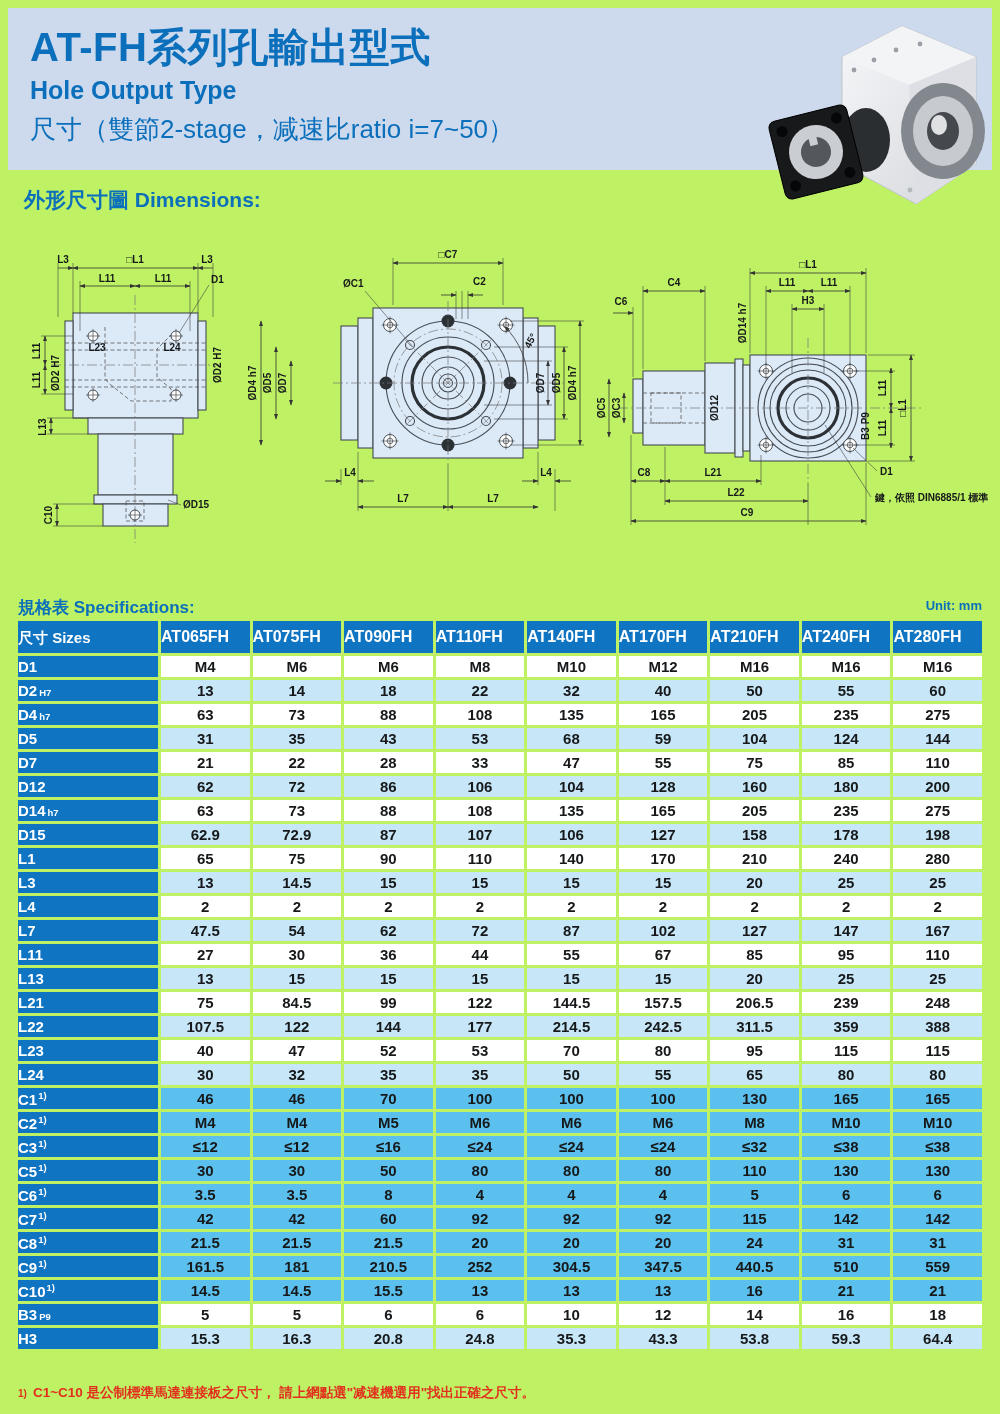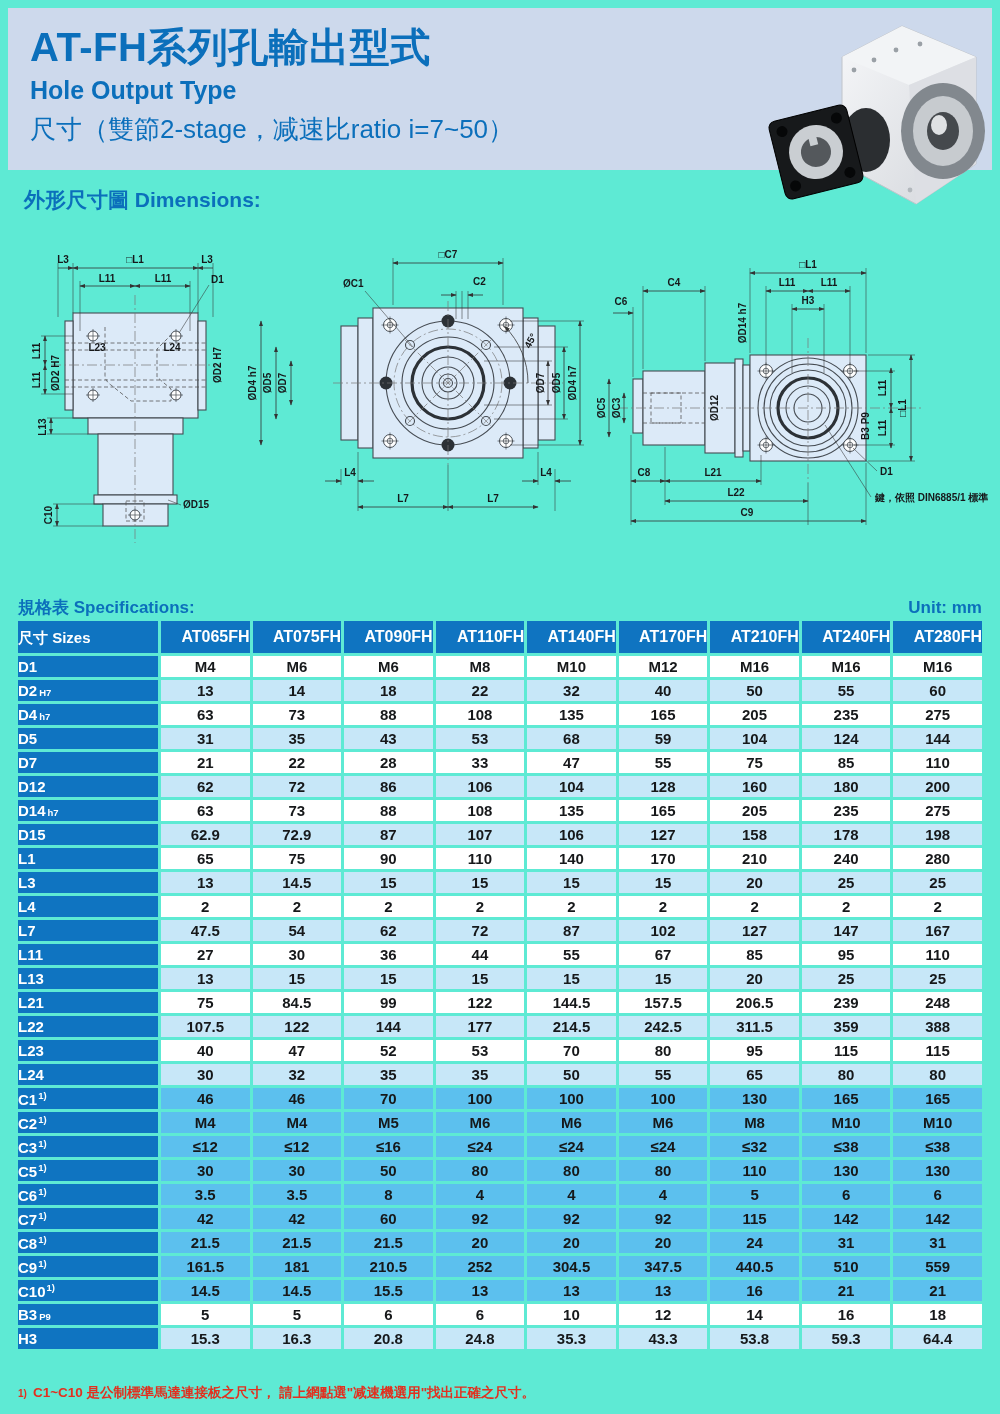--- a/index.html
+++ b/index.html
@@ -1,16 +1,16 @@
 <!DOCTYPE html>
 <html><head>
 <meta charset="utf-8">
 <style>
   html,body{margin:0;padding:0;background:#fff;}
-  .page{position:relative;width:1000px;height:1414px;background:#5eead4;overflow:hidden;
+  .page{position:relative;width:1000px;height:1414px;background:#bef264;overflow:hidden;
         font-family:"Liberation Sans",sans-serif;}
   
   .band{position:absolute;left:8px;top:8px;width:984px;height:162px;background:#cdd9ec;}
   .title{position:absolute;left:30px;top:20px;font-size:40px;font-weight:bold;color:#0b6fbb;letter-spacing:.5px;}
   .sub1{position:absolute;left:30px;top:76px;font-size:25px;font-weight:bold;color:#0b6fbb;}
   .sub2{position:absolute;left:30px;top:112px;font-size:26px;font-weight:normal;color:#0b6fbb;}
   .dims-label{position:absolute;left:24px;top:186px;font-size:21px;font-weight:bold;color:#0b6fbb;}
   .product{position:absolute;right:12px;top:12px;}
   
   .drawings{position:absolute;left:13px;top:243px;}
@@ -18,25 +18,25 @@
   .ln{stroke:#454b52;stroke-width:1.1;fill:none;}
   .thick{stroke:#2c3136;stroke-width:3.2;fill:none;}
   .hid{stroke:#555;stroke-width:.8;fill:none;stroke-dasharray:4 2.5;}
   .cl{stroke:#777;stroke-width:.7;fill:none;stroke-dasharray:10 3 2 3;}
   .dim{stroke:#333;stroke-width:.8;fill:none;}
   .ext{stroke:#333;stroke-width:.55;fill:none;}
   .drawings text{font-family:"Liberation Sans",sans-serif;font-size:10px;font-weight:bold;fill:#16181a;}
   .t9{font-size:9px;} .t8{font-size:8.5px;}
   
   .specs-label{position:absolute;left:18px;top:596px;font-size:17px;font-weight:bold;color:#0b6fbb;}
-  .unit-label{position:absolute;right:18px;top:598px;font-size:17px;font-weight:bold;color:#0b6fbb;text-align:center;}
+  .unit-label{position:absolute;right:18px;top:598px;font-size:13px;font-weight:bold;color:#0b6fbb;text-align:center;}
   table.specs{position:absolute;left:15px;top:618px;width:970px;border-collapse:separate;border-spacing:3px;table-layout:fixed;}
   table.specs th,table.specs td{padding:0;line-height:1;}
   .corner-h{background:#0f74c1;color:#fff;font-weight:bold;font-size:15px;text-align:left;padding-left:10px;width:140px;height:32px;}
-  .col-h{background:#0f74c1;color:#fff;font-weight:bold;font-size:16px;text-align:right;height:24px;}
+  .col-h{background:#0f74c1;color:#fff;font-weight:bold;font-size:16px;text-align:left;height:24px;}
   .row-h{background:#0f74c1;color:#fff;font-weight:bold;font-size:15px;text-align:left;padding-left:10px;height:21px;}
   table.specs td{text-align:center;font-size:15px;font-weight:bold;color:#16181a;}
   tr.band-w td{background:#ffffff;}
   tr.band-p td{background:#c7e7f8;}
   tr.band-c td{background:#5cc0ee;}
   .subs{font-size:9.5px;margin-left:2px;}
   .sups{font-size:9.5px;vertical-align:super;margin-left:1px;}
   .footnote{position:absolute;left:18px;top:1384px;color:#e2301f;font-size:13.5px;font-weight:bold;}
   .footnote .fsup{font-size:10px;margin-right:6px;}
 </style>

